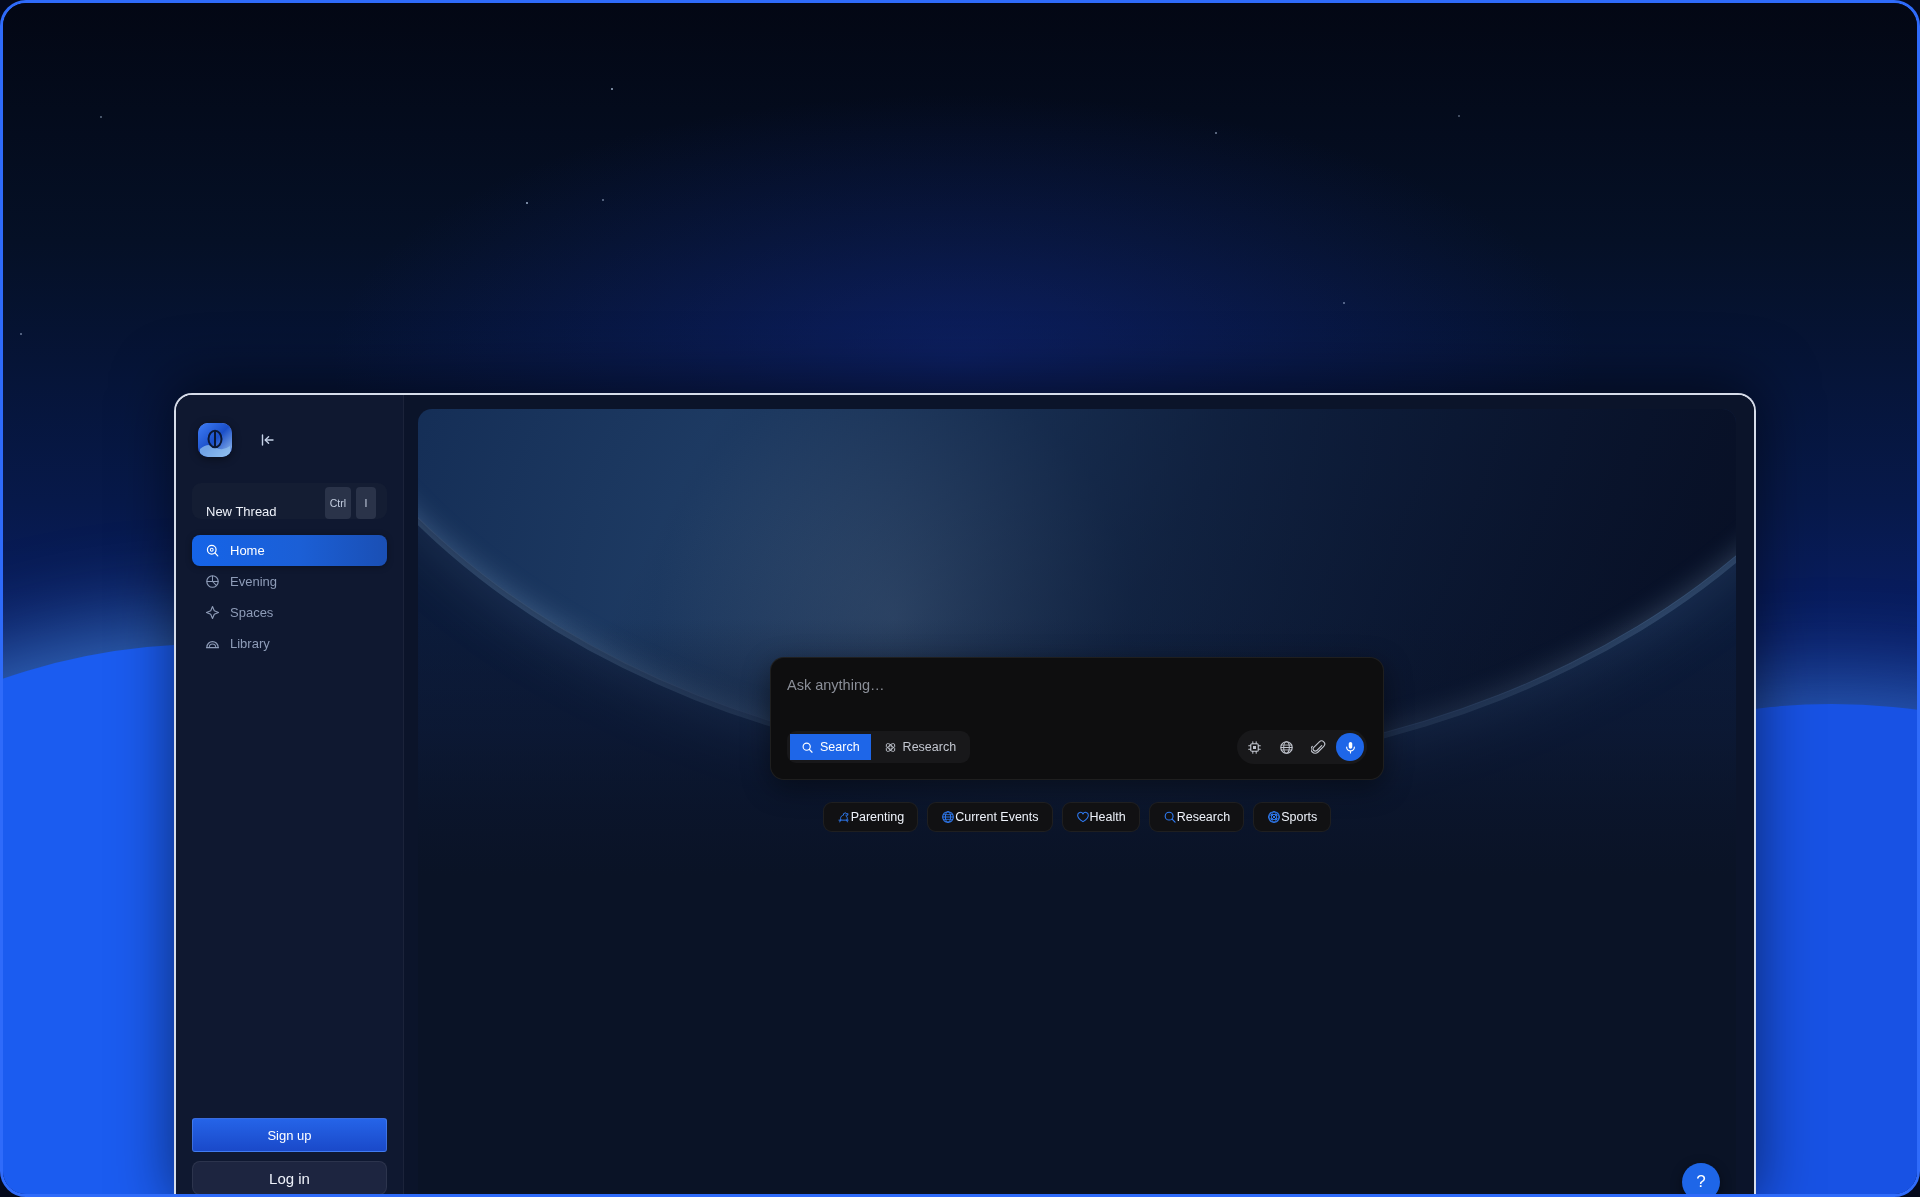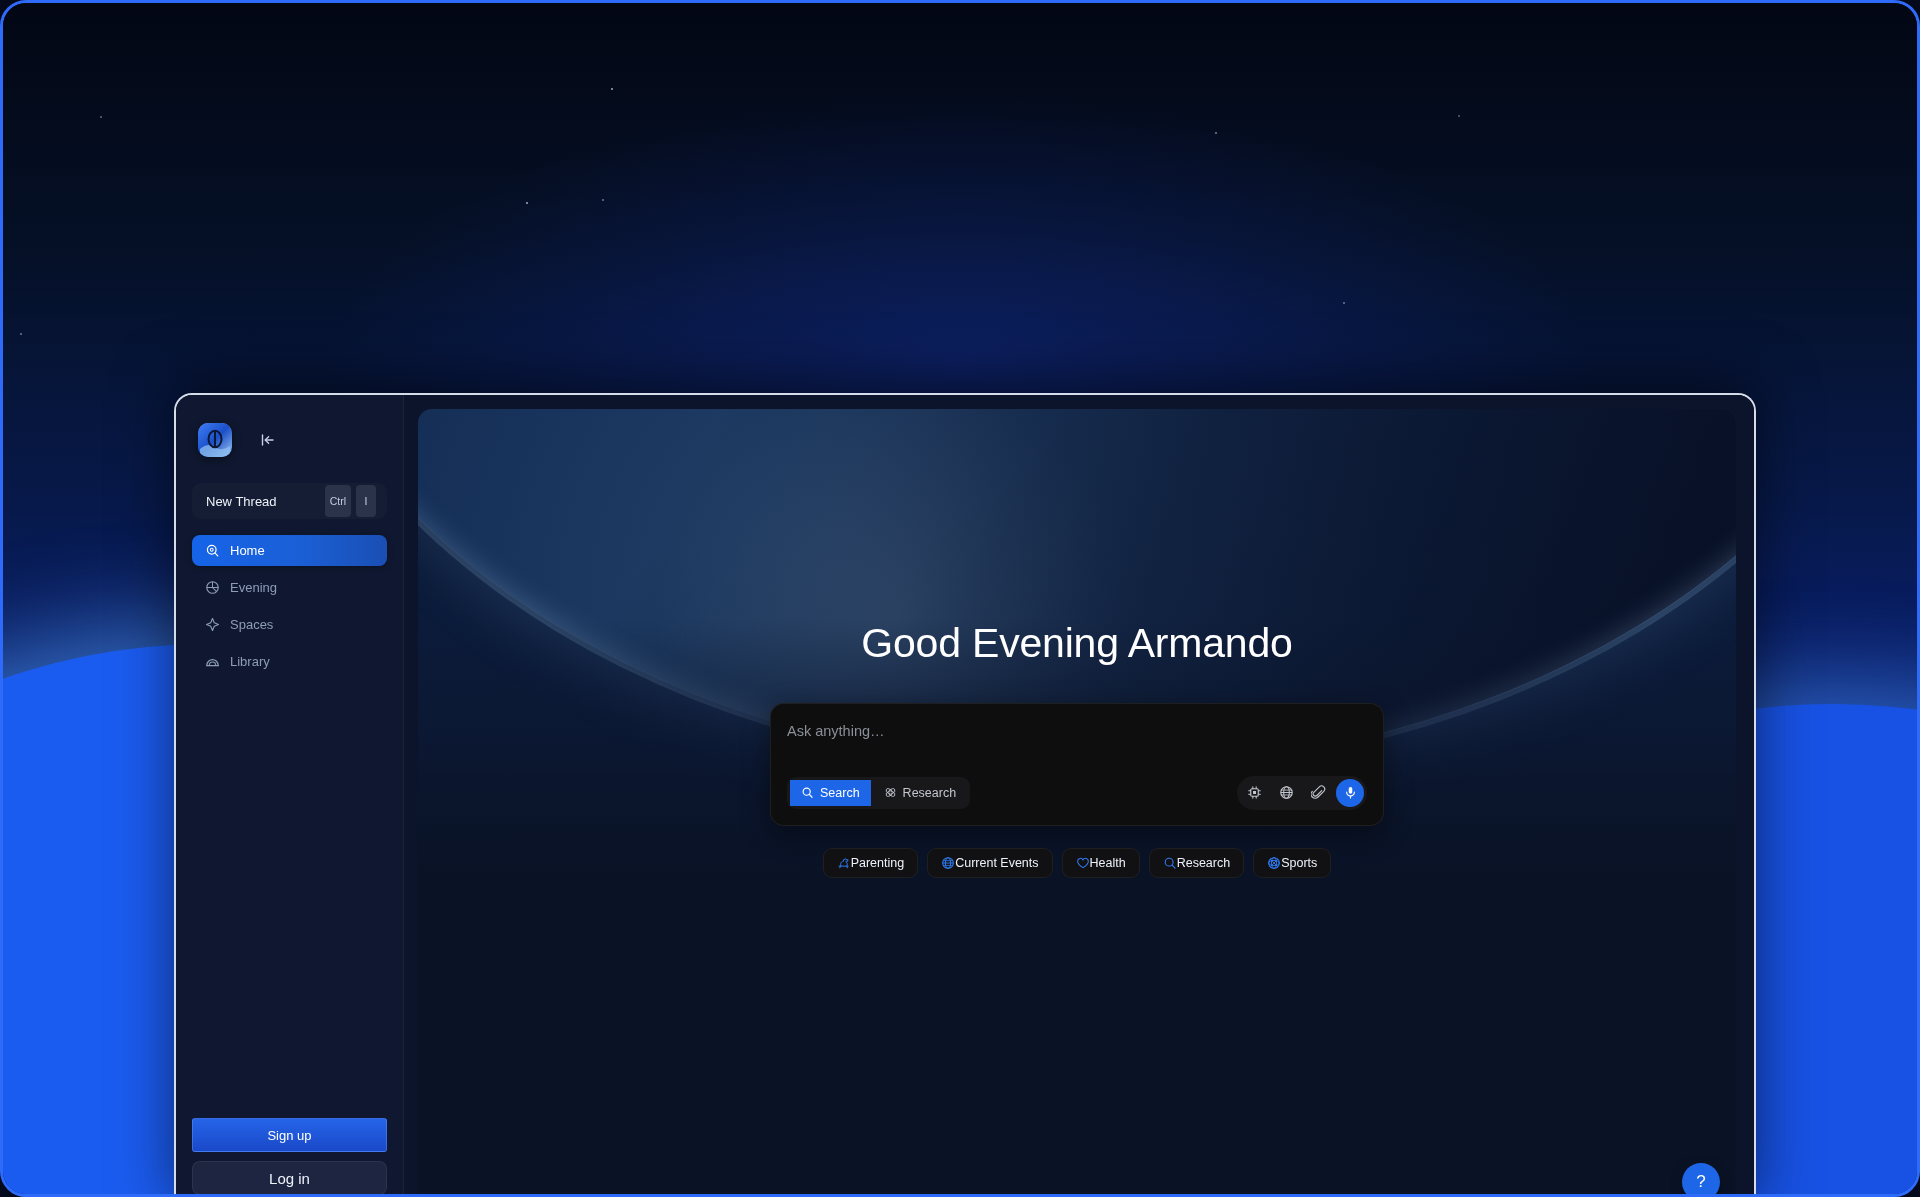--- a/index.html
+++ b/index.html
@@ -114,42 +114,42 @@
     cursor: pointer;
     display: flex; align-items: center;
   }
 
   #new-thread {
     margin: 20px 16px 0 16px;
     height: 36px;
     background: #141d33;
     border-radius: 9px;
     display: flex;
-    align-items: center;
+    align-items: flex-end;
     justify-content: space-between;
     padding: 0 11px 0 14px;
     cursor: pointer;
   }
   #new-thread-label {
     color: #eef2fa;
     font-size: 13px;
   }
   .kbd-wrap { display: flex; gap: 5px; }
   .kbd {
     background: #2a3349;
     color: #c3cddf;
     font-size: 10.5px;
     min-width: 20px;
     height: 19px;
     border-radius: 4px;
     display: flex; align-items: center; justify-content: center;
     padding: 16px 5px;
   }
 
-  #nav-list { margin: 16px 16px 0 16px; display: flex; flex-direction: column; gap: 6px; }
+  #nav-list { margin: 16px 16px 0 16px; display: flex; flex-direction: column; }
   .nav-item {
     height: 31px;
     display: flex;
     align-items: center;
     gap: 10px;
     padding: 0 13px;
     border-radius: 8px;
     color: #8e9cb8;
     font-size: 13px;
     cursor: pointer;
@@ -465,21 +465,20 @@
 
     <div id="main">
       <div id="hero">
         <div id="hero-earth"></div>
         <div id="hero-terminator"></div>
         <div id="hero-atmo"></div>
         <div id="hero-fade"></div>
       </div>
 
       <div id="content">
-        <div id="greeting">Good Evening Armando</div>
 
         <div id="composer">
           <input id="composer-input" type="text" placeholder="Ask anything…" style="">
 
           <div id="composer-row">
             <div id="mode-group">
               <div class="mode-btn active">
                 <svg viewBox="0 0 16 16" aria-hidden="true">
                   <circle cx="7" cy="7" r="4.4" fill="none" stroke="currentColor" stroke-width="1.4"></circle>
                   <line x1="10.3" y1="10.3" x2="13.6" y2="13.8" stroke="currentColor" stroke-width="1.5" stroke-linecap="round"></line>

